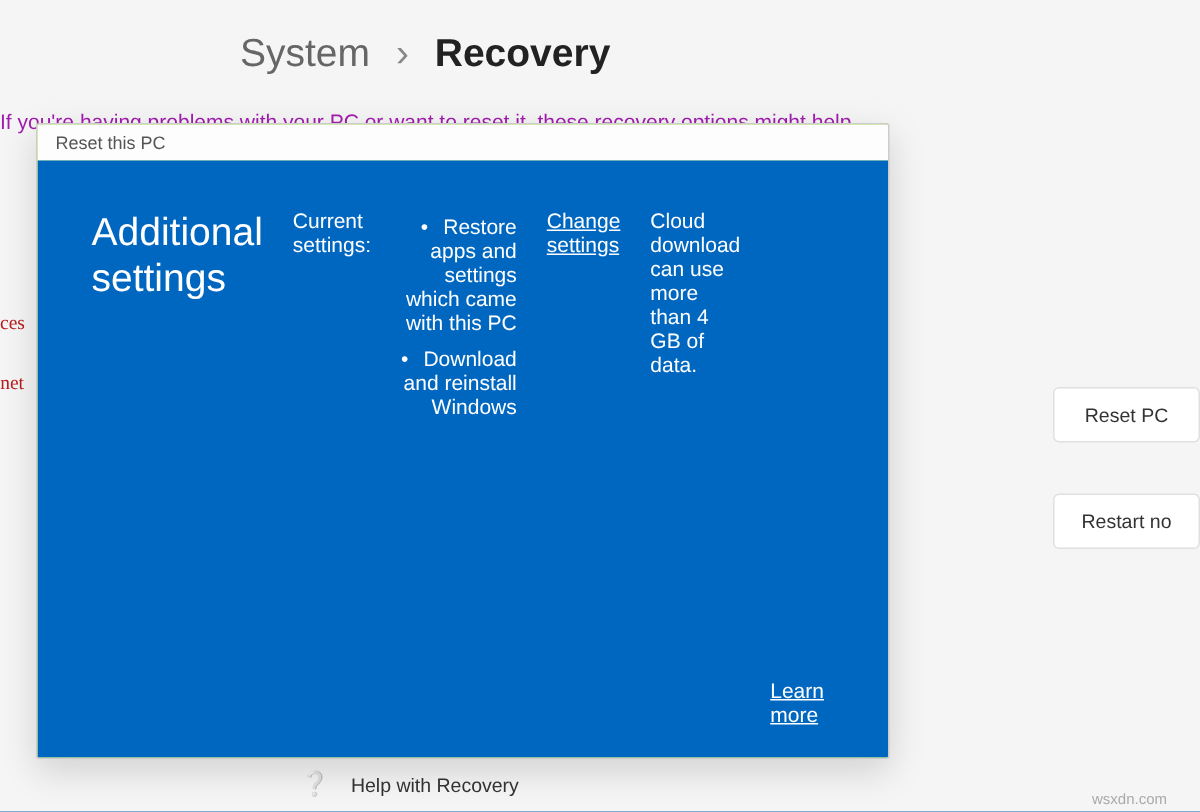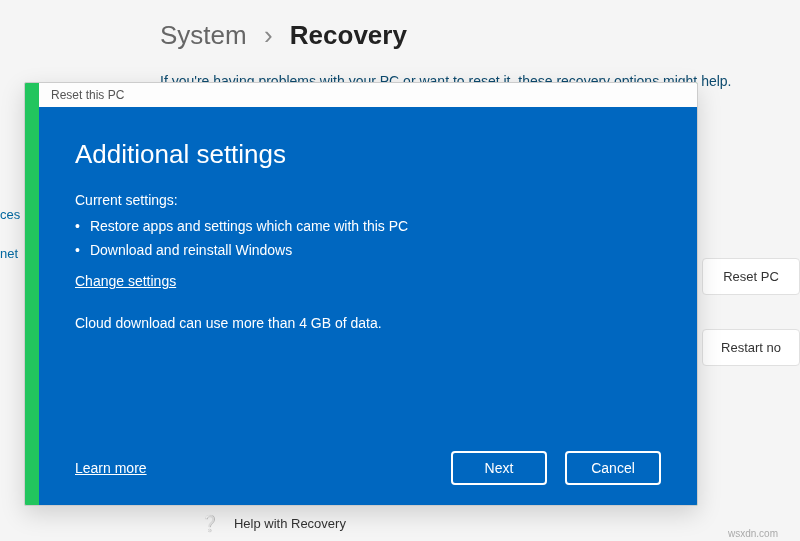--- a/index.html
+++ b/index.html
@@ -19,31 +19,31 @@
     }
     .breadcrumb {
       padding-left: 160px;
       font-size: 26px;
       color: #666;
       font-weight: 400;
     }
     .breadcrumb .current { font-weight: 600; color: #222; }
     .breadcrumb .sep { margin: 0 10px; color: #888; }
     .bg-desc {
-      padding-left: 160px;
       margin-top: 22px;
-      color: #0c4a6e;
+      color: #a21caf;
       font-size: 14px;
     }
     .sidebar-frag {
       position: absolute;
       left: 0;
       top: 195px;
       font-size: 13px;
-      color: #0369a1;
+      color: #b91c1c;
+      font-family: Liberation Serif, serif;
     }
     .sidebar-frag div { padding: 12px 6px 12px 0; text-align: right; width: 22px; overflow: hidden; white-space: nowrap;}
     .side-buttons {
       position: absolute;
       right: 0;
       top: 258px;
       display: flex;
       flex-direction: column;
       gap: 34px;
     }
@@ -74,62 +74,63 @@
       right: 22px;
       bottom: 2px;
       font-size: 10px;
       color: #aaa;
     }
     
     .dialog-shell {
       position: absolute;
       left: 24px;
       top: 82px;
-      width: 674px;
+      width: 569px;
       height: 424px;
-      background: #22c55e;
+      background: #bef264;
       border: 1px solid #ccc;
       border-radius: 2px;
       box-shadow: 0 8px 24px rgba(0,0,0,0.15);
       display: flex;
       flex-direction: column;
       overflow: hidden;
-      padding-left: 14px;
     }
     .dialog-title {
       padding: 5px 12px;
       font-size: 12px;
       color: #555;
       background: #fdfdfd;
     }
     .dialog-body {
       flex: 1;
       background: #0067c0;
       color: #fff;
       padding: 32px 36px 20px 36px;
       position: relative;
       display: flex;
-      flex-direction: column;
+      flex-direction: row;
+      gap: 20px;
     }
     .dialog-heading {
       font-size: 26px;
       font-weight: 400;
       margin-bottom: 22px;
     }
     .current-label {
       font-size: 14px;
       margin-bottom: 6px;
     }
     .bullets {
       list-style: none;
       margin-bottom: 10px;
     }
     .bullets li {
       font-size: 14px;
       padding: 4px 0;
+      text-align: right;
     }
     .bullets li::before {
       content: "•";
       margin-right: 10px;
     }
     .change-link {
       font-size: 14px;
       text-decoration: underline;
       cursor: pointer;
       display: inline-block;

